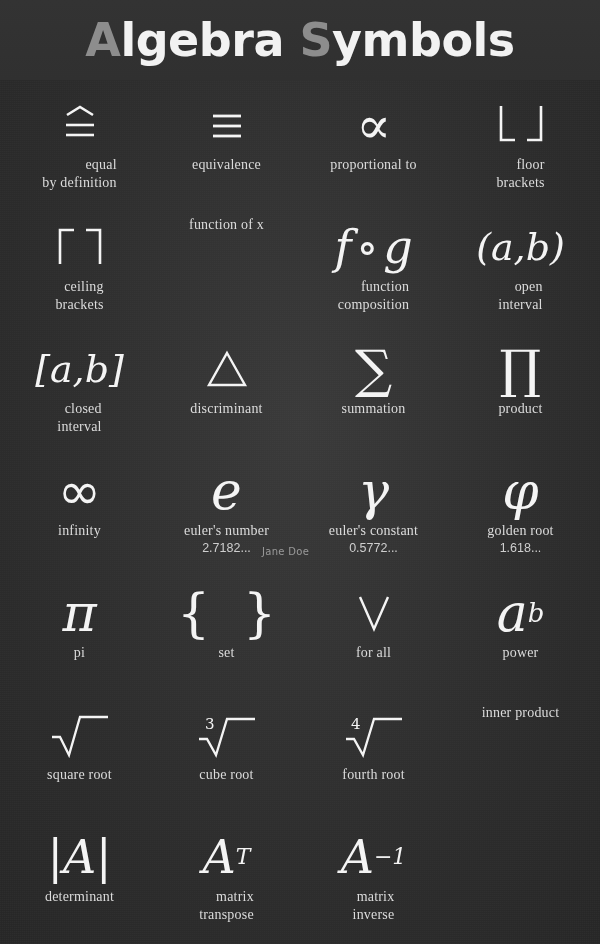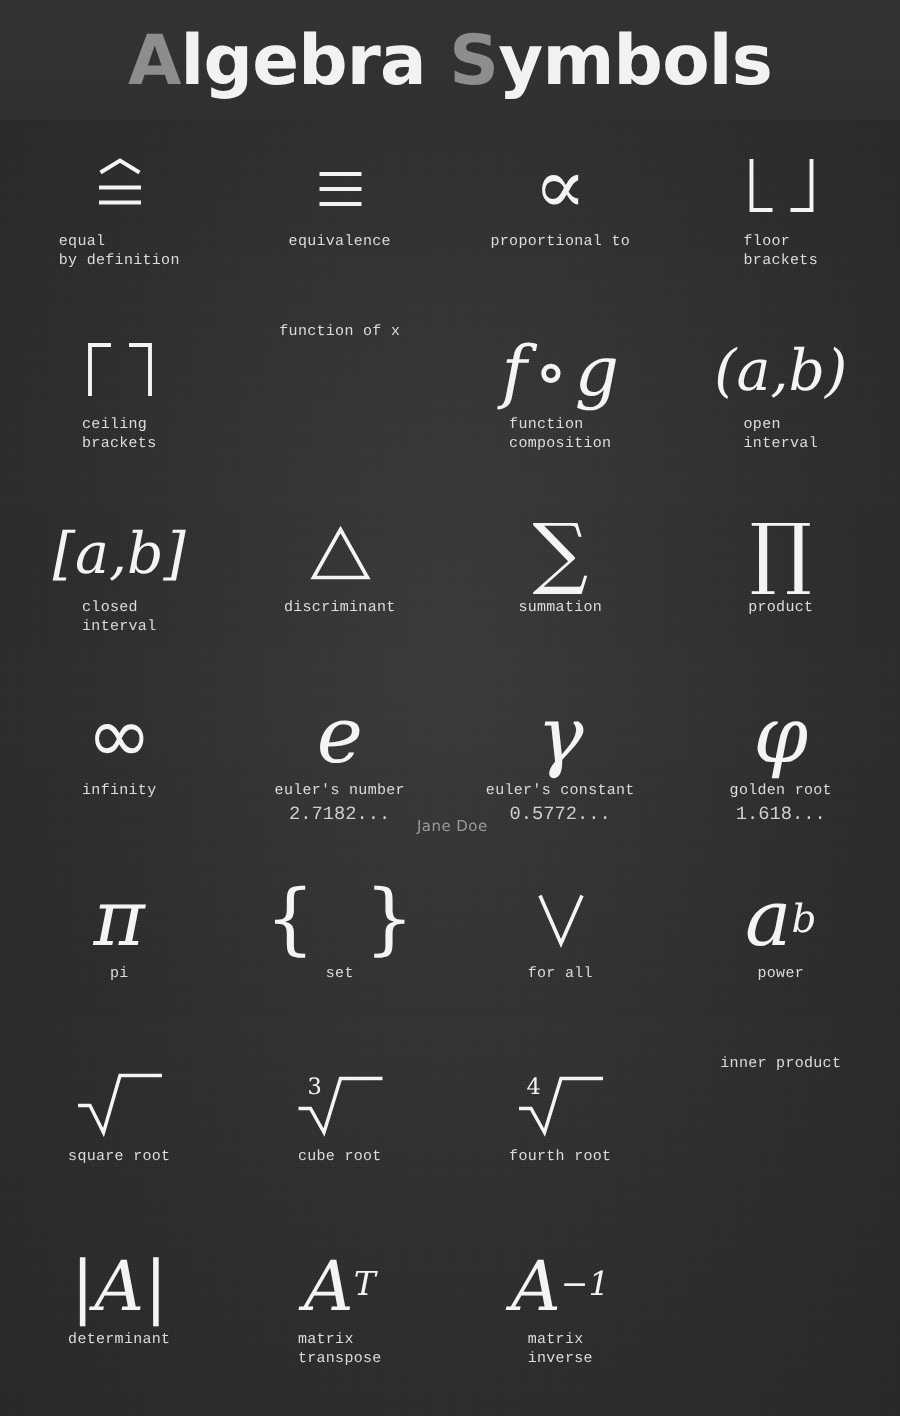--- a/index.html
+++ b/index.html
@@ -65,38 +65,38 @@
     color: #f4f4f4;
     font-size: 38px;
     line-height: 1;
     font-family: "DejaVu Serif", serif;
   }
   .glyph.italic { font-style: italic; }
   .glyph.sans { font-family: "DejaVu Sans", sans-serif; }
   .glyph.big { font-size: 46px; }
   .glyph.huge { font-size: 52px; }
   .label {
-    font-family: Liberation Mono, monospace;
-    font-size: 10px;
+    font-family: Liberation Serif, serif;
+    font-size: 14px;
     color: #dcdcdc;
-    text-align: left;
+    text-align: right;
     line-height: 1.25;
     max-width: 140px;
     letter-spacing: 0.2px;
   }
   .sub {
-    font-family: Liberation Mono, monospace;
+    font-family: Liberation Sans, sans-serif;
     font-size: 12.5px;
     color: #cfcfcf;
     text-align: center;
     margin-top: 1px;
   }
   .watermark {
     position: absolute;
-    left: 278px;
+    left: 262px;
     top: 546px;
     font-family: "DejaVu Sans", sans-serif;
     font-size: 10px;
     color: #9a9a9a;
     letter-spacing: 0.3px;
   }
   
   svg { display: block; }
 </style>
 </head>

